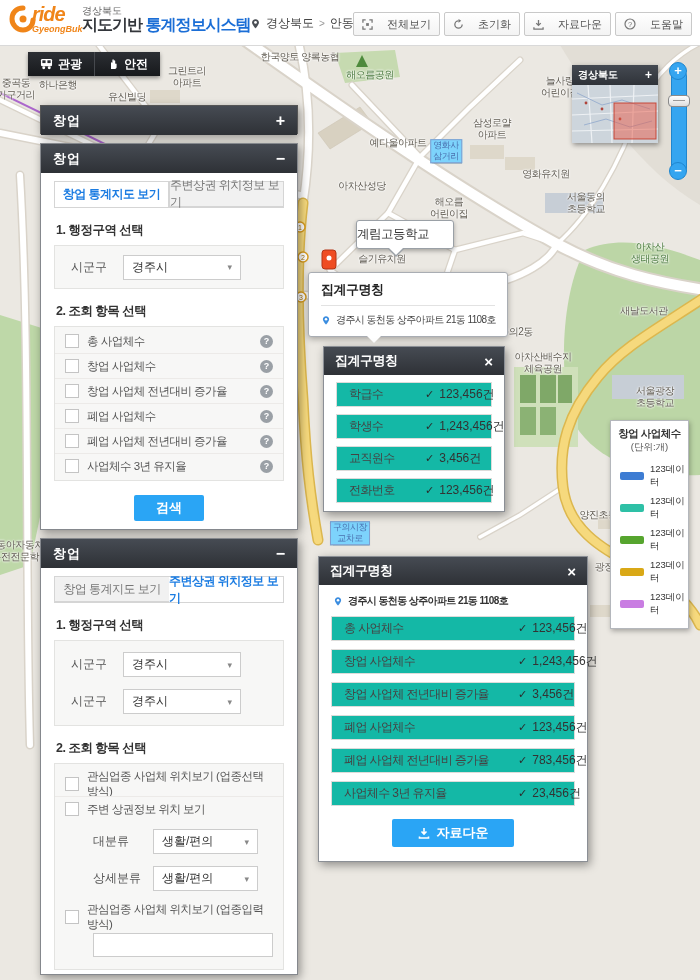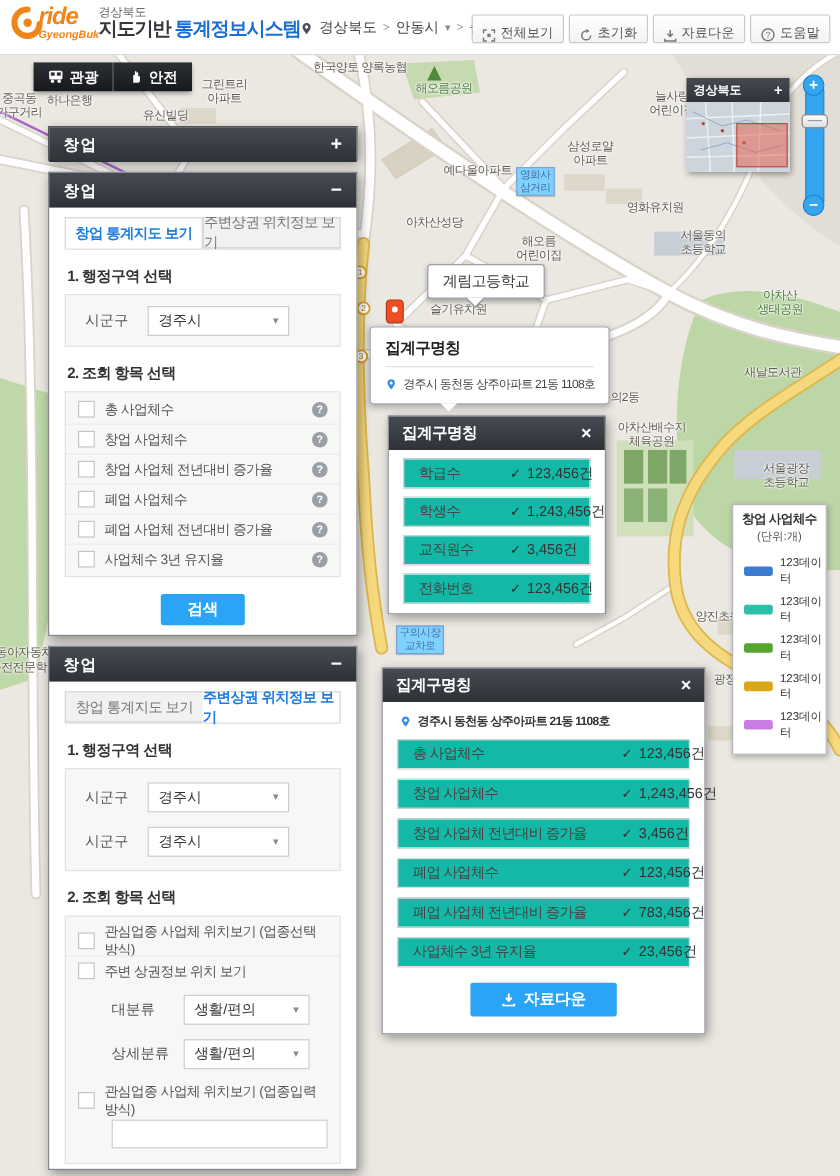--- a/index.html
+++ b/index.html
@@ -15,21 +15,21 @@
   .logo-sub{font-size:9px;font-weight:bold;margin-top:1px;}
   .site-title{position:absolute;left:82px;top:5px;line-height:1.1;}
   .site-region{font-size:10px;color:#666;}
   .site-name{font-size:16px;font-weight:bold;color:#33363b;letter-spacing:-1px;}
   .site-name .accent{color:#1b6ed6;}
   .breadcrumb{position:absolute;left:250px;top:15px;font-size:12px;color:#444;display:flex;align-items:center;gap:5px;white-space:nowrap;}
   .breadcrumb .sep{color:#999;font-size:10px;}
   .breadcrumb .caret{color:#888;font-size:9px;}
   .bc-item{cursor:pointer;}
   .hdr-btns{position:absolute;right:8px;top:12px;display:flex;gap:4px;}
-  .hdr-btn{display:flex;align-items:flex-end;gap:4px;height:22px;padding:0 8px;border:1px solid #c9c9c9;border-radius:2px;background:linear-gradient(#fff,#f3f3f3);font-size:11px;color:#555;cursor:pointer;}
+  .hdr-btn{display:flex;align-items:center;gap:14px;height:22px;padding:0 8px;border:1px solid #c9c9c9;border-radius:2px;background:linear-gradient(#fff,#f3f3f3);font-size:11px;color:#555;cursor:pointer;}
   .hdr-btn svg{display:block;}
 
   
   .map-wrap{position:absolute;top:45px;left:0;width:700px;height:935px;z-index:0;}
   .maplabel{position:absolute;transform:translate(-50%,-50%);font-size:10px;line-height:1.2;color:#5f5a51;text-align:center;white-space:pre-line;text-shadow:0 0 2px #fff,0 0 2px #fff,0 0 3px #fff;pointer-events:none;letter-spacing:-0.5px;}
   .maplabel.green{color:#47773a;}
   .maplabel.badge{background:#7dd3fc;border:1px solid #7f9fd0;color:#4a6fae;padding:0 2px;font-size:9px;box-shadow:0 1px 1px rgba(0,0,0,.2);text-shadow:none;}
 
   
   .map-toolbar{position:absolute;left:28px;top:52px;display:flex;z-index:6;box-shadow:0 2px 4px rgba(0,0,0,.4);}
@@ -74,21 +74,21 @@
 
   .chk-row{display:flex;align-items:center;height:24px;padding:0 10px 0 10px;position:relative;}
   .chk-row + .chk-row{border-top:1px solid #eceae8;}
   .chk{width:12px;height:12px;background:#fff;border:1px solid #c4c4c4;margin-right:8px;flex:none;cursor:pointer;}
   .chk-label{font-size:11.5px;color:#555;letter-spacing:-0.5px;}
   .qmark{position:absolute;right:10px;width:13px;height:13px;border-radius:50%;background:#9aa0a6;color:#fff;font-size:9px;font-weight:bold;text-align:center;line-height:13px;cursor:pointer;}
 
   .search-btn{display:block;margin:14px auto 0 auto;width:70px;height:26px;background:#2aa5f5;color:#fff;font-size:13px;font-weight:bold;text-align:center;line-height:26px;border-radius:2px;cursor:pointer;}
 
   
-  .tooltip-school{position:absolute;left:356px;top:220px;width:96px;height:27px;background:#fff;border:1px solid #9aa0a6;border-radius:3px;box-shadow:0 2px 4px rgba(0,0,0,.3);font-size:12.5px;color:#333;text-align:center;line-height:27px;z-index:8;letter-spacing:-0.5px;}
+  .tooltip-school{position:absolute;left:356px;top:220px;width:96px;height:27px;background:#fff;border:1px solid #9aa0a6;border-radius:3px;box-shadow:0 2px 4px rgba(0,0,0,.3);font-size:12.5px;color:#333;text-align:left;line-height:27px;z-index:8;letter-spacing:-0.5px;}
   .tooltip-school:after{content:"";position:absolute;left:32px;bottom:-7px;border-left:7px solid transparent;border-right:7px solid transparent;border-top:7px solid #fff;}
   .tooltip-school:before{content:"";position:absolute;left:31px;bottom:-9px;border-left:8px solid transparent;border-right:8px solid transparent;border-top:8px solid #9aa0a6;}
 
   .popup-addr{position:absolute;left:308px;top:272px;width:200px;background:#fff;border:1px solid #a9adb3;border-radius:3px;box-shadow:0 2px 6px rgba(0,0,0,.3);z-index:8;padding:8px 12px 9px 12px;box-sizing:border-box;}
   .popup-addr .pa-title{font-size:13px;font-weight:bold;color:#222;padding-bottom:6px;border-bottom:1px solid #e2e2e2;letter-spacing:-0.5px;}
   .pa-addr{display:flex;align-items:center;gap:5px;margin-top:7px;font-size:10px;color:#444;letter-spacing:-0.6px;white-space:nowrap;}
   .popup-addr:after{content:"";position:absolute;left:58px;bottom:-7px;border-left:7px solid transparent;border-right:7px solid transparent;border-top:7px solid #fff;}
 
   .dpopup{position:absolute;background:#fff;border:1px solid #8b8f95;box-shadow:2px 3px 9px rgba(0,0,0,.4);box-sizing:border-box;}
   .dpopup-hdr{height:28px;background:linear-gradient(#464b53,#2e3136);color:#fff;display:flex;align-items:center;justify-content:space-between;padding:0 11px;}
@@ -207,21 +207,21 @@
       <g>
         <rect x="322" y="205" width="14" height="19" rx="3" fill="#ef4d23" stroke="#b33417" stroke-width="1"></rect>
         <circle cx="329" cy="213" r="2.5" fill="#fff"></circle>
       </g>
     </svg>
     <div id="map-labels" style="position:absolute;left:0;top:0;width:700px;height:935px;">
         <span class="maplabel" style="left: 300px; top: 12px;">한국양토 양록농협</span>
         <span class="maplabel green" style="left: 370px; top: 30px;">해오름공원</span>
         <span class="maplabel" style="left: 187px; top: 32px;">그린트리
 아파트</span>
-        <span class="maplabel" style="left: 138px; top: 52px;">유신빌딩</span>
+        <span class="maplabel" style="left: 127px; top: 52px;">유신빌딩</span>
         <span class="maplabel" style="left: 16px; top: 44px;">중곡동
 가구거리</span>
         <span class="maplabel" style="left: 58px; top: 40px;">하나은행</span>
         <span class="maplabel" style="left: 560px; top: 42px;">늘사랑
 어린이집</span>
         <span class="maplabel" style="left: 492px; top: 84px;">삼성로얄
 아파트</span>
         <span class="maplabel" style="left: 398px; top: 98px;">예다울아파트</span>
         <span class="maplabel badge" style="left: 446px; top: 106px;">영화사
 삼거리</span>

